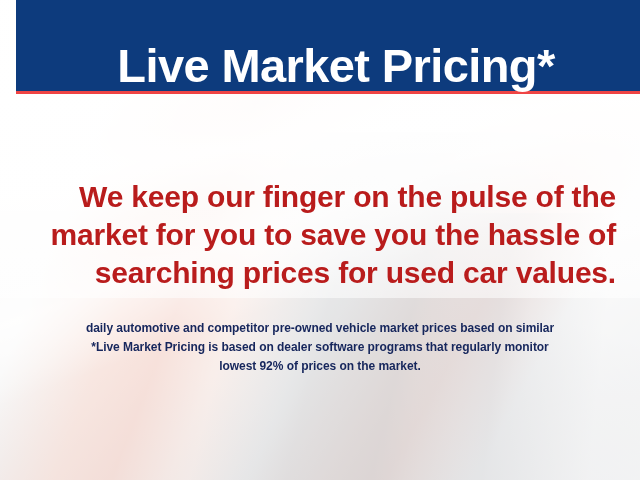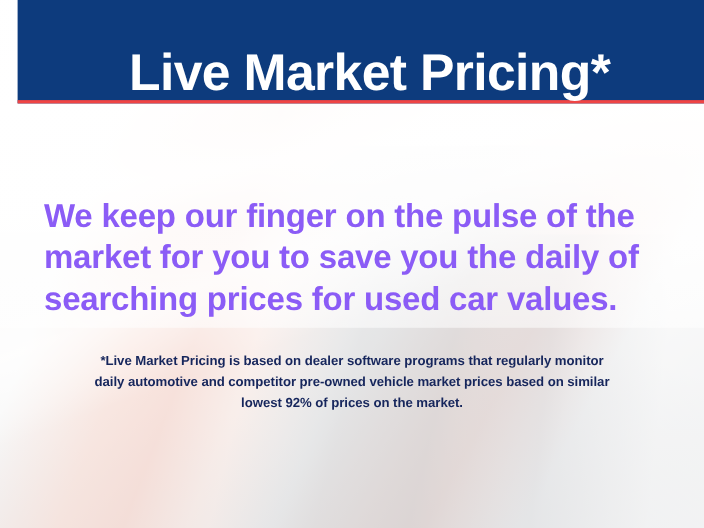--- a/index.html
+++ b/index.html
@@ -121,25 +121,25 @@
   .content {
     position: absolute;
     left: 0;
     top: 94px;
     width: 640px;
     height: 386px;
   }
 
   .headline {
     position: absolute;
-    left: 40px;
+    left: 24px;
     top: 84px;
     width: 592px;
-    text-align: left;
-    color: #8b5cf6;
+    text-align: right;
+    color: #b91c1c;
     font-size: 30px;
     font-weight: bold;
     line-height: 38px;
     letter-spacing: -0.2px;
   }
   .headline-line { display: block; white-space: nowrap; }
 
   .disclaimer {
     position: absolute;
     left: 24px;
@@ -171,24 +171,24 @@
   </div>
 
   <div class="header">
     <div class="header-title">Live Market Pricing*</div>
   </div>
 
   <div class="content">
 
     <div class="headline">
       <span class="headline-line">We keep our finger on the pulse of the</span>
-      <span class="headline-line">market for you to save you the daily of</span>
+      <span class="headline-line">market for you to save you the hassle of</span>
       <span class="headline-line">searching prices for used car values.</span>
     </div>
 
     <div class="disclaimer">
+      <span class="disclaimer-line">daily automotive and competitor pre-owned vehicle market prices based on similar</span>
       <span class="disclaimer-line">*Live Market Pricing is based on dealer software programs that regularly monitor</span>
-      <span class="disclaimer-line">daily automotive and competitor pre-owned vehicle market prices based on similar</span>
       <span class="disclaimer-line">lowest 92% of prices on the market.</span>
     </div>
 
   </div>
 </div>
 
 </body></html>

